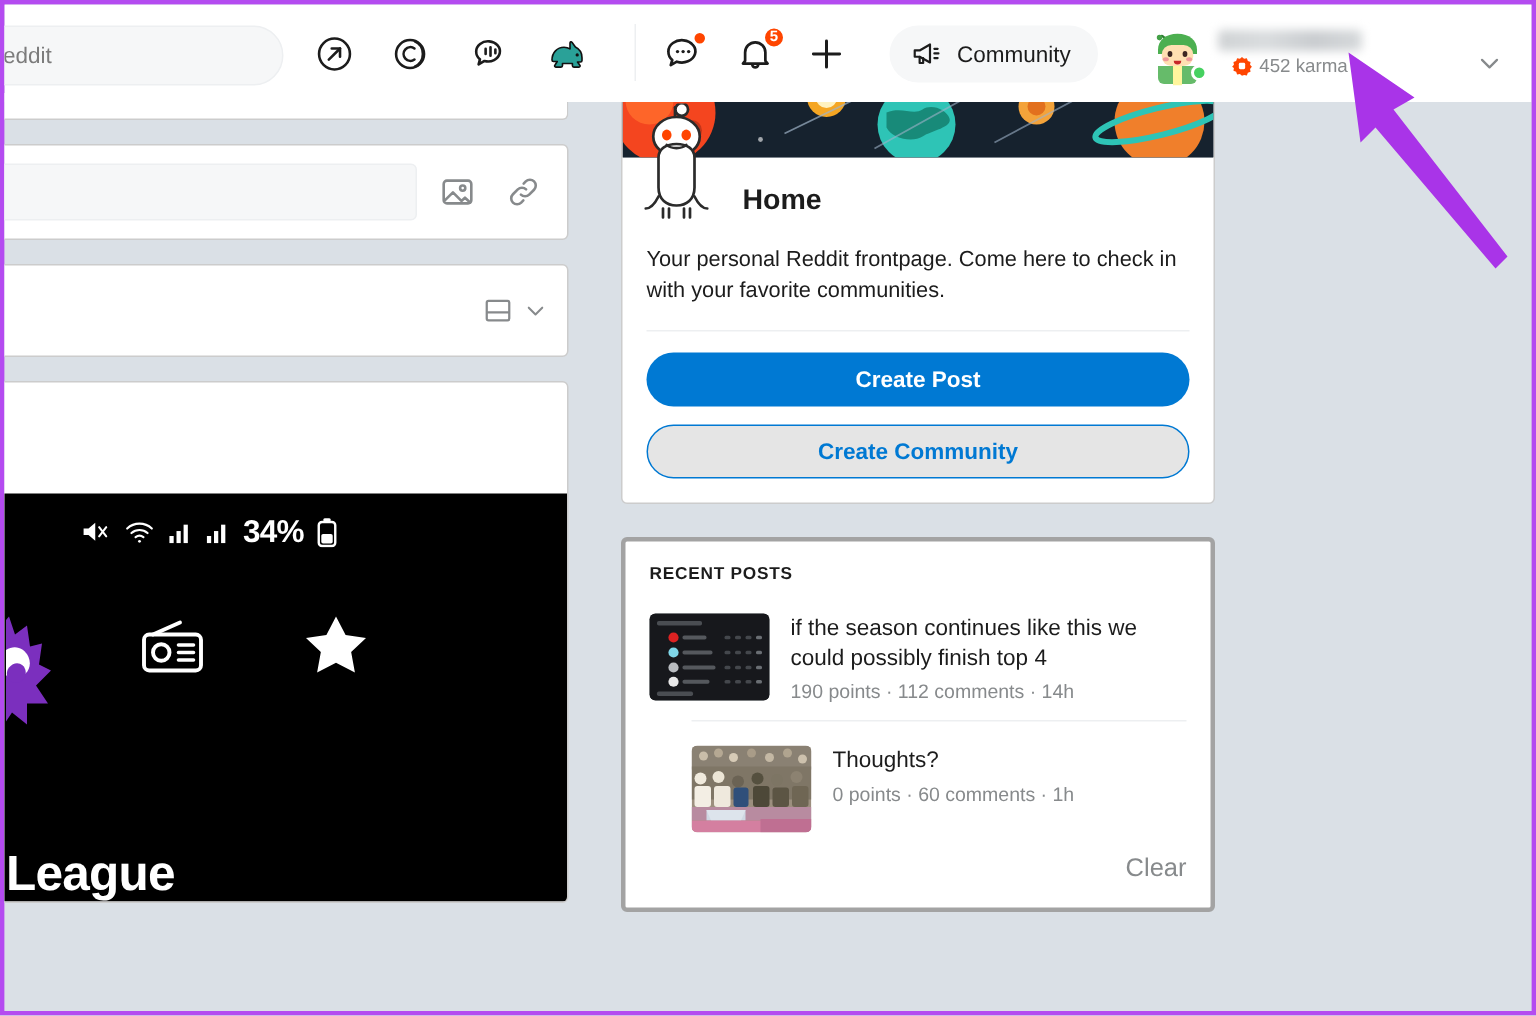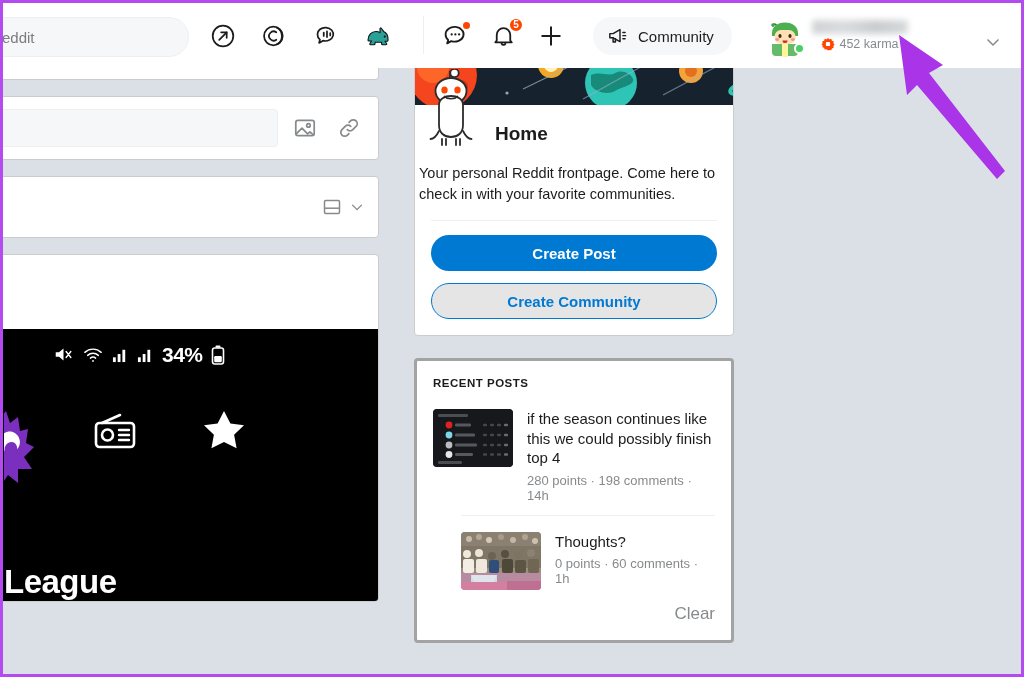--- a/index.html
+++ b/index.html
@@ -191,21 +191,21 @@
     letter-spacing: -0.5px;
   }
   #pl-logo {
     position: absolute; left: 264px; top: 80px;
     width: 42px; height: 110px;
   }
 
   
   #right-col {
     position: absolute; left: 411px; top: -8px;
-    width: 320px;
+    width: 396px;
   }
   #home-card {
     background: #fff; border: 1px solid #ccc; border-radius: 4px;
     overflow: hidden;
     margin-bottom: 22px;
   }
   #home-banner {
     height: 44px; width: 100%;
     background: #1b2838;
     position: relative; overflow: hidden;
@@ -217,21 +217,21 @@
   }
   #snoo {
     position: absolute; left: 14px; top: -36px;
     width: 58px; height: 94px;
   }
   #home-title {
     position: absolute; left: 80px; top: 18px;
     font-size: 19px; font-weight: bold; color: #1c1c1c;
   }
   #home-desc {
-    padding: 0 16px 16px 4px;
+    padding: 0 16px 16px 16px;
     font-size: 14.5px; color: #1c1c1c; line-height: 1.42;
   }
   #home-sep { height:1px; background:#edeff1; margin: 0 16px; }
   #home-actions { padding: 14px 16px 16px 16px; }
   #create-post-btn {
     display: block; width: 100%; height: 36px;
     background: #0079d3; color: #fff;
     border: none; border-radius: 18px;
     font-size: 15px; font-weight: bold; cursor: pointer;
     margin-bottom: 12px;
@@ -589,21 +589,21 @@
                 <rect x="50" y="44.3" width="4" height="2.4" rx="1" fill="#44474c"></rect>
                 <rect x="57" y="44.3" width="4" height="2.4" rx="1" fill="#44474c"></rect>
                 <rect x="64" y="44.3" width="4" height="2.4" rx="1" fill="#44474c"></rect>
                 <rect x="71" y="44.3" width="4" height="2.4" rx="1" fill="#6a6e73"></rect>
               </g>
               <rect x="5" y="52" width="24" height="3" rx="1.2" fill="#4a4d52"></rect>
             </svg>
           </div>
           <div>
             <div class="rp-title">if the season continues like this we could possibly finish top 4</div>
-            <div class="rp-meta">280 points · 198 comments · 14h</div>
+            <div class="rp-meta">190 points · 112 comments · 14h</div>
           </div>
         </div>
 
         <div class="recent-item">
           <div class="thumb">
             <svg width="80" height="58" viewBox="0 0 80 58">
               <rect width="80" height="58" fill="#9c8f7e"></rect>
               <rect y="0" width="80" height="16" fill="#8a8173"></rect>
               <circle cx="8" cy="7" r="3" fill="#c9bda9"></circle>
                 <circle cx="18" cy="5" r="3" fill="#b5a893"></circle>

